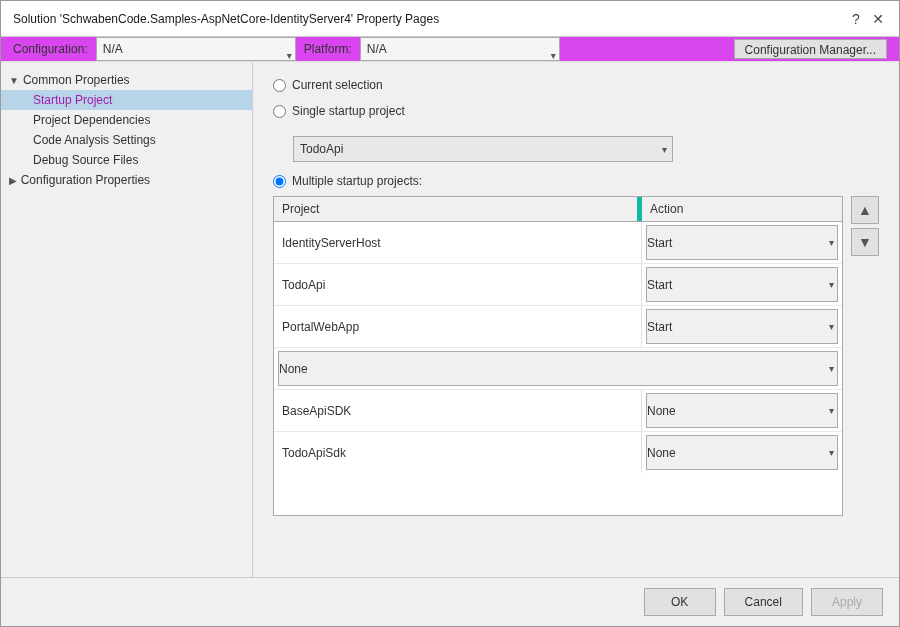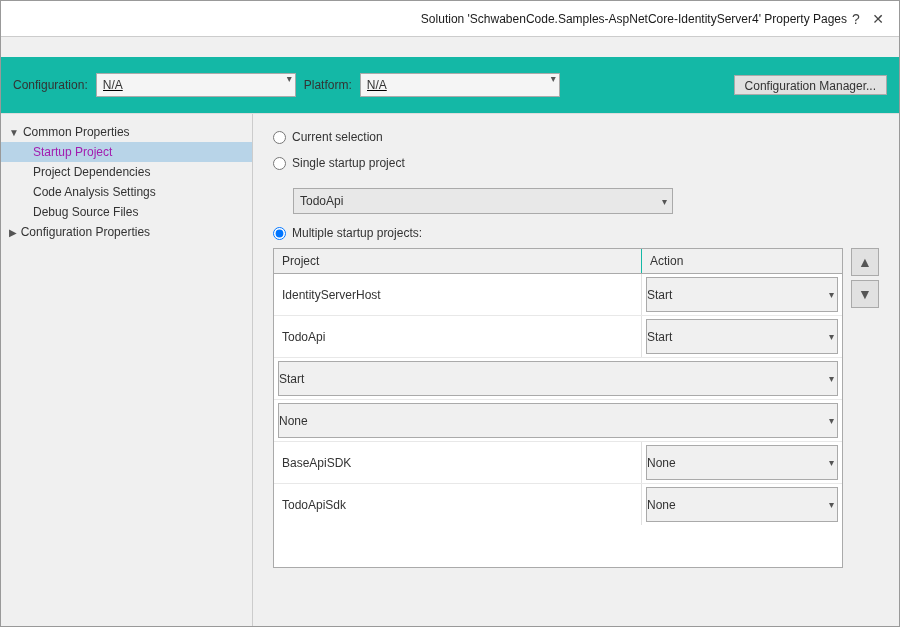--- a/index.html
+++ b/index.html
@@ -23,21 +23,21 @@
       display: flex;
       flex-direction: column;
       box-shadow: 2px 2px 8px rgba(0,0,0,0.3);
     }
 
     .title-bar {
       background: #fff;
       padding: 8px 12px;
       display: flex;
       align-items: center;
-      justify-content: flex-end;
+      justify-content: space-between;
       border-bottom: 1px solid #ccc;
       min-height: 36px;
     }
 
     .title-bar-text {
       font-size: 12px;
       color: #1a1a1a;
     }
 
     .title-bar-buttons {
@@ -54,37 +54,35 @@
       font-size: 14px;
       color: #444;
       display: flex;
       align-items: center;
       justify-content: center;
     }
 
     .config-row {
       display: flex;
       align-items: center;
-      padding: 16px 12px;
+      padding: 0 12px;
       gap: 8px;
-      background: #14b8a6;
+      background: #d946ef;
       border-bottom: 1px solid #ddd;
-      margin-top: 20px;
     }
 
     .config-label {
       font-size: 12px;
       color: #333;
     }
 
     .select-wrapper {
       position: relative;
       display: inline-flex;
-      align-items: flex-start;
-      text-decoration: underline;
+      align-items: flex-end;
     }
 
     .select-wrapper::after {
       content: '▾';
       position: absolute;
       right: 4px;
       pointer-events: none;
       font-size: 10px;
       color: #555;
     }
@@ -233,21 +231,21 @@
       display: flex;
       background: #f0f0f0;
       border-bottom: 1px solid #aaa;
     }
 
     .table-header-cell {
       padding: 5px 8px;
       font-size: 12px;
       color: #333;
       font-weight: normal;
-      border-right: 1px solid #14b8a6;
+      border-right: 5px solid #14b8a6;
     }
 
     .table-header-cell:first-child {
       flex: 1;
     }
 
     .table-header-cell:last-child {
       width: 200px;
       border-right: none;
     }
@@ -465,20 +463,21 @@
                 <div class="action-select-wrapper">
                   <select>
                     <option>Start</option>
                     <option>None</option>
                     <option>Start without debugging</option>
                   </select>
                 </div>
               </div>
             </div>
             <div class="table-row">
+              <div class="table-cell">PortalWebApp</div>
               <div class="table-cell">
                 <div class="action-select-wrapper">
                   <select>
                     <option>Start</option>
                     <option>None</option>
                     <option>Start without debugging</option>
                   </select>
                 </div>
               </div>
             </div>
@@ -522,14 +521,19 @@
           <div class="table-arrows">
             <button class="arrow-btn">▲</button>
             <button class="arrow-btn">▼</button>
           </div>
         </div>
       </div>
 
     </div>
   </div>
 
+  <div class="bottom-bar">
+    <button class="bottom-btn">OK</button>
+    <button class="bottom-btn">Cancel</button>
+    <button class="bottom-btn apply">Apply</button>
+  </div>
 
 </div>
 
 </body></html>

